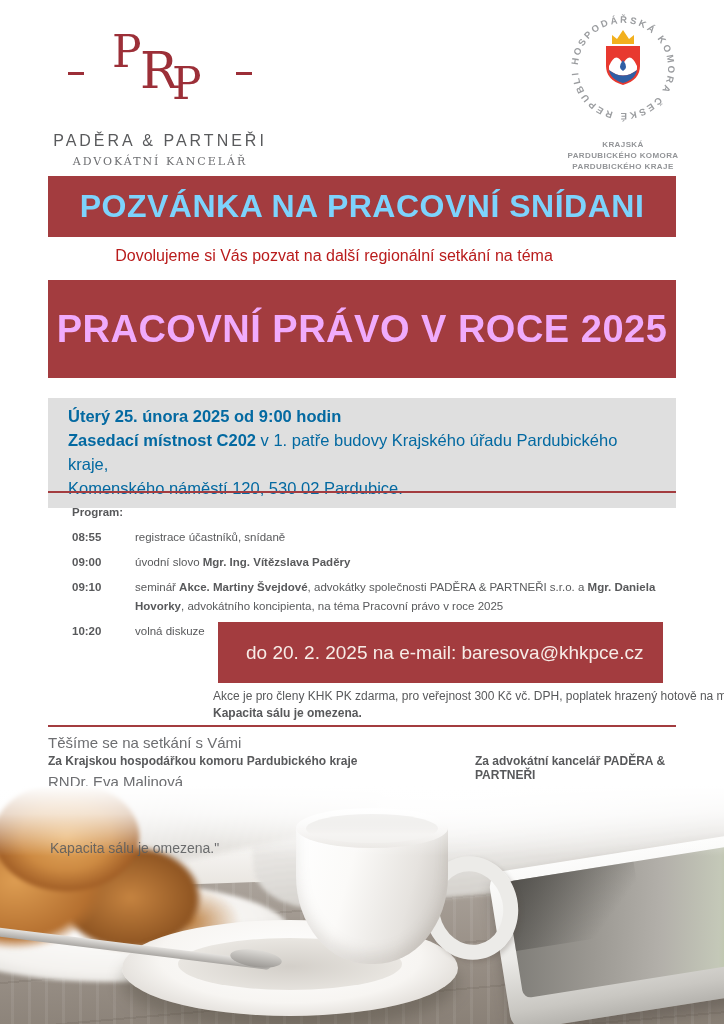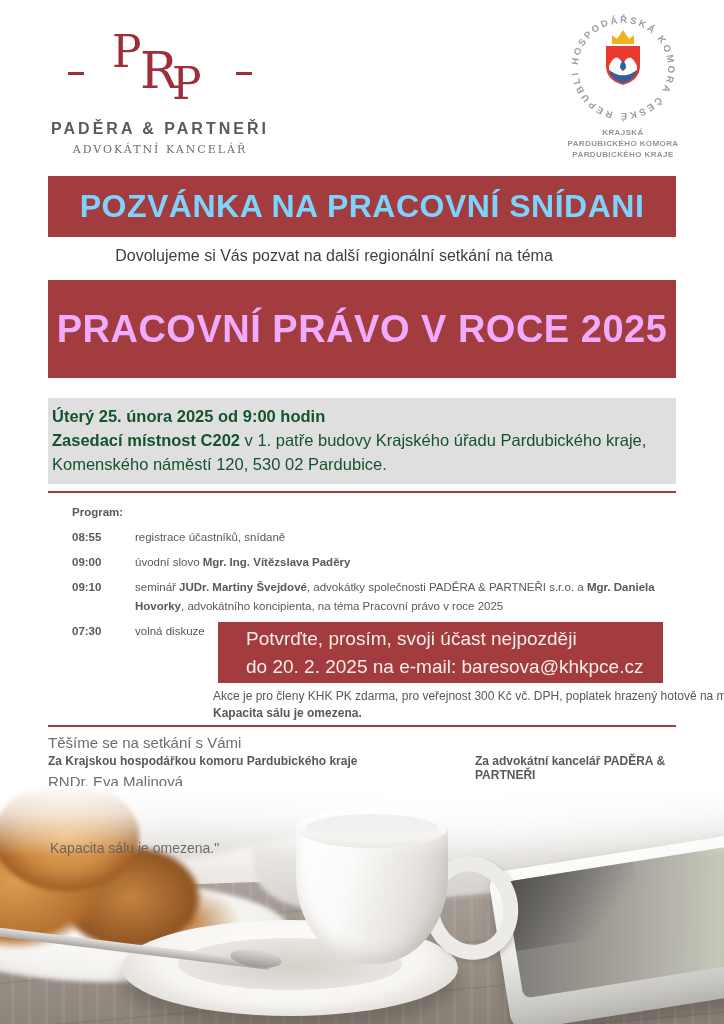--- a/index.html
+++ b/index.html
@@ -8,40 +8,40 @@
   .b{font-weight:700;}
 
   
   .prp{position:absolute;left:40px;top:28px;width:240px;text-align:center;}
   .prp-mono{position:relative;height:88px;color:#9C2F38;font-family:"DejaVu Serif",serif;}
   .prp-dash{position:absolute;top:44px;width:16px;height:3px;background:#9C2F38;}
   .prp-dash.l{left:28px;} .prp-dash.r{right:28px;}
   .prp-p1{position:absolute;left:72px;top:-2px;font-size:44px;}
   .prp-r {position:absolute;left:100px;top:14px;font-size:50px;}
   .prp-p2{position:absolute;left:132px;top:30px;font-size:44px;}
-  .prp-name{margin-top:4px;font-size:16px;font-weight:700;letter-spacing:3px;color:#595A5C;}
+  .prp-name{margin-top:16px;font-size:16px;font-weight:400;letter-spacing:3px;color:#595A5C;}
   .prp-sub{margin-top:5px;font-size:11px;letter-spacing:2px;color:#6D6E71;
            font-family:"DejaVu Serif",serif;}
 
   .khk{position:absolute;left:553px;top:14px;width:140px;text-align:center;}
-  .khk-caption{margin-top:1px;font-size:8px;font-weight:700;letter-spacing:.4px;
+  .khk-caption{margin-top:13px;font-size:8px;font-weight:700;letter-spacing:.4px;
                color:#939598;line-height:11px;}
 
   
   .banner1{position:absolute;left:48px;top:176px;width:628px;height:61px;background:#A33C3F;
            color:#7dd3fc;font-size:32px;font-weight:700;letter-spacing:.5px;
            display:flex;align-items:center;justify-content:center;}
   .intro{position:absolute;left:0;top:247px;width:668px;text-align:center;
-         font-size:16px;color:#404040;}
+         font-size:16px;color:#b91c1c;}
   .banner2{position:absolute;left:48px;top:280px;width:628px;height:98px;background:#A33C3F;
            color:#f0abfc;font-size:38px;font-weight:700;letter-spacing:.5px;
            display:flex;align-items:center;justify-content:center;}
   .infobox{position:absolute;left:48px;top:398px;width:628px;background:#DFDFDF;
-           box-sizing:border-box;padding:6px 20px 8px 4px;font-size:16.5px;line-height:24px;
-           color:#14532d;}
+           box-sizing:border-box;padding:6px 20px 8px 20px;font-size:16.5px;line-height:24px;
+           color:#0369a1;}
   .redline{position:absolute;left:48px;width:628px;height:2px;background:#A33C3F;}
   .hr1{top:491px;} .hr2{top:725px;}
 
   
   .program{position:absolute;left:72px;top:503px;width:584px;font-size:11.5px;line-height:19px;}
   .program-heading{font-weight:700;}
   .prog-row{display:flex;margin-top:6px;}
   .prog-time{width:63px;font-weight:700;flex:0 0 63px;}
   .prog-desc{width:540px;}
 
@@ -180,31 +180,30 @@
         <div class="prog-row">
           <div class="prog-time">08:55</div>
           <div class="prog-desc"><span>registrace účastníků, snídaně</span></div>
         </div>
         <div class="prog-row">
           <div class="prog-time">09:00</div>
           <div class="prog-desc"><span>úvodní slovo </span><span class="b">Mgr. Ing. Vítězslava Paděry</span></div>
         </div>
         <div class="prog-row">
           <div class="prog-time">09:10</div>
-          <div class="prog-desc"><span>seminář </span><span class="b">JUDr. Martiny Švejdové</span><span>, advokátky společnosti PADĚRA &amp; PARTNEŘI s.r.o. a </span><span class="b">Mgr. Daniela Hovorky</span><span>, advokátního koncipienta, na téma Pracovní právo v roce 2025</span></div>
-        </div>
-        <div class="prog-row">
-          <div class="prog-time">07:30</div>
+          <div class="prog-desc"><span>seminář </span><span class="b">Akce. Martiny Švejdové</span><span>, advokátky společnosti PADĚRA &amp; PARTNEŘI s.r.o. a </span><span class="b">Mgr. Daniela Hovorky</span><span>, advokátního koncipienta, na téma Pracovní právo v roce 2025</span></div>
+        </div>
+        <div class="prog-row">
+          <div class="prog-time">10:20</div>
           <div class="prog-desc"><span>volná diskuze</span></div>
         </div>
       </div>
   </div>
 
   <div class="rsvp">
-    <div>Potvrďte, prosím, svoji účast nejpozději</div>
     <div>do 20. 2. 2025 na e-mail: baresova@khkpce.cz</div>
   </div>
 
   <div class="note">
     <div>Akce je pro členy KHK PK zdarma, pro veřejnost 300 Kč vč. DPH, poplatek hrazený hotově na místě.</div>
     <div class="b">Kapacita sálu je omezena.</div>
   </div>
 
   <div class="redline hr2"></div>
 

